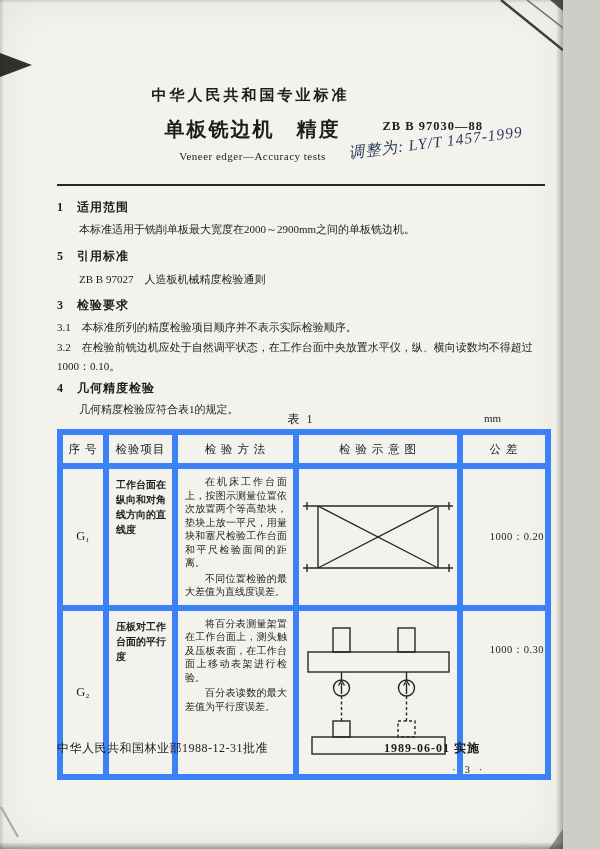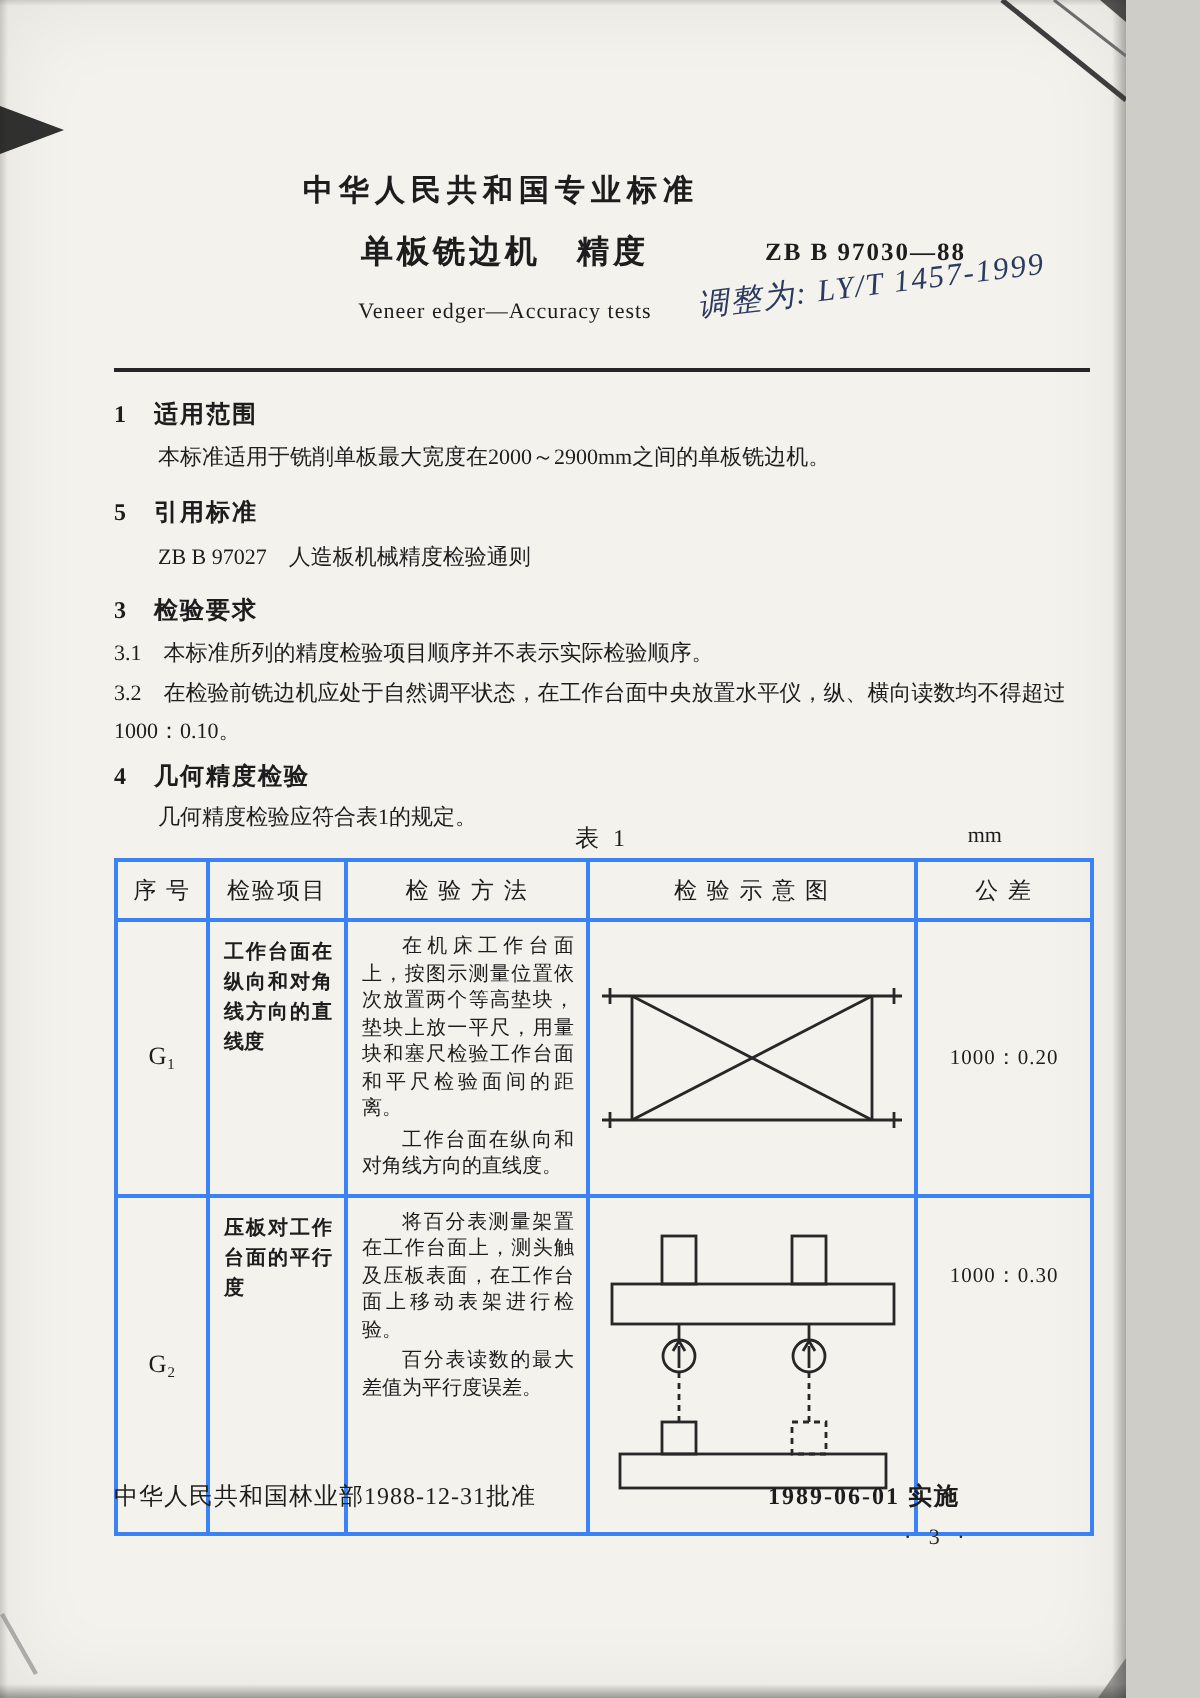--- a/index.html
+++ b/index.html
@@ -21,50 +21,50 @@
   .blotch-tl{position:absolute;left:0;top:53px;width:32px;height:24px;background:#161616;opacity:.88;
     -webkit-clip-path:polygon(0 0,100% 50%,0 100%);clip-path:polygon(0 0,100% 50%,0 100%);}
   .scratch-tr{position:absolute;right:0;top:0;}
   .smudge-bl{position:absolute;left:0;bottom:8px;}
   .corner-br{position:absolute;right:0;bottom:0;width:14px;height:20px;background:#3a3a3a;opacity:.5;
     -webkit-clip-path:polygon(100% 0,100% 100%,0 100%);clip-path:polygon(100% 0,100% 100%,0 100%);}
   
   .std-type{position:absolute;top:86px;left:0;width:100%;box-sizing:border-box;padding-right:62px;
     text-align:center;font-size:15px;font-weight:bold;letter-spacing:3px;}
   .doc-title{position:absolute;top:116px;left:0;width:100%;box-sizing:border-box;padding-right:58px;
-    text-align:center;font-size:16px;font-weight:bold;letter-spacing:2px;}
+    text-align:center;font-size:20px;font-weight:bold;letter-spacing:2px;}
   .std-no{position:absolute;top:119px;right:80px;font-size:12.5px;font-weight:bold;letter-spacing:1px;}
   .title-en{position:absolute;top:150px;left:0;width:100%;box-sizing:border-box;padding-right:58px;
     text-align:center;font-size:11px;letter-spacing:.5px;}
   .handwritten{position:absolute;top:143px;left:350px;width:185px;
     font-style:italic;font-size:15.5px;color:#2b3a5e;letter-spacing:1px;
     transform:rotate(-7deg);transform-origin:left bottom;white-space:nowrap;}
   .rule{position:absolute;top:184px;left:57px;width:488px;height:2px;background:#262626;}
   
   .blk{position:absolute;left:57px;width:488px;font-size:11px;line-height:19px;}
   .blk.h{font-size:12px;font-weight:bold;letter-spacing:1px;}
   .blk.indent{text-indent:2em;}
   .b-h1{top:198px;} .b-p1{top:220px;}
   .b-h2{top:247px;} .b-p2{top:270px;}
   .b-h3{top:296px;} .b-p31{top:318px;} .b-p32{top:338px;}
   .b-h4{top:379px;} .b-p4{top:400px;}
   
   .caption{position:absolute;top:411px;left:57px;width:488px;text-align:center;font-size:12px;letter-spacing:2px;}
   .unit{position:absolute;top:412px;right:62px;font-size:11px;}
   table.spec{position:absolute;top:429px;left:57px;width:488px;border-collapse:collapse;table-layout:fixed;
     border:2px solid #1f1f1f;}
-  table.spec th,table.spec td{border:2px solid #3b82f6;}
+  table.spec th,table.spec td{border:6px solid #3b82f6;}
   table.spec th{height:26px;font-weight:normal;font-size:11.5px;letter-spacing:1px;text-align:center;vertical-align:middle;}
   tr.rg1{height:101px;} tr.rg2{height:169px;}
   td.c-no{text-align:center;vertical-align:middle;font-size:12.5px;}
   td.c-item{vertical-align:top;padding:8px 6px 4px 7px;font-size:10px;line-height:15px;text-align:justify;font-weight:bold;}
   td.c-method{vertical-align:top;padding:6px 6px 4px 7px;font-size:10px;line-height:13.5px;}
   td.c-method p{margin:0 0 2px 0;text-indent:2em;text-align:justify;}
   td.c-diagram{text-align:center;vertical-align:middle;padding:4px 0;}
-  td.c-tol{text-align:center;vertical-align:middle;font-size:10.5px;letter-spacing:.5px;}
+  td.c-tol{text-align:right;vertical-align:middle;font-size:10.5px;letter-spacing:.5px;}
   td.c-tol.top{vertical-align:top;padding-top:32px;}
   
   .approval{position:absolute;top:740px;left:57px;font-size:12px;font-weight:normal;letter-spacing:.5px;}
   .implement{position:absolute;top:740px;right:83px;font-size:12px;font-weight:bold;letter-spacing:1px;}
   .page-no{position:absolute;top:763px;left:452px;font-size:11px;letter-spacing:3px;color:#2a2a2a;}
   svg{display:block;}
   .diag{margin:0 auto;}
 </style>
 </head>
 <body>
@@ -120,21 +120,21 @@
       <th>检验项目</th>
       <th>检 验 方 法</th>
       <th>检 验 示 意 图</th>
       <th>公 差</th>
     </tr>
     <tr class="rg1">
       <td class="c-no">G₁</td>
       <td class="c-item">工作台面在纵向和对角线方向的直线度</td>
       <td class="c-method">
         <p>在机床工作台面上，按图示测量位置依次放置两个等高垫块，垫块上放一平尺，用量块和塞尺检验工作台面和平尺检验面间的距离。</p>
-        <p>工作台面在纵向和对角线方向的直线度。</p>
+        <p>不同位置检验的最大差值为直线度误差。</p>
       </td>
       <td class="c-diagram">
         <svg class="diag" width="150" height="92" viewBox="0 0 150 92" fill="none" stroke="#272727" stroke-width="1.4">
           <line x1="0" y1="15" x2="150" y2="15"></line>
           <line x1="0" y1="77" x2="150" y2="77"></line>
           <line x1="15" y1="15" x2="15" y2="77"></line>
           <line x1="135" y1="15" x2="135" y2="77"></line>
           <line x1="15" y1="15" x2="135" y2="77"></line>
           <line x1="15" y1="77" x2="135" y2="15"></line>
           <line x1="4" y1="11" x2="4" y2="19"></line>

